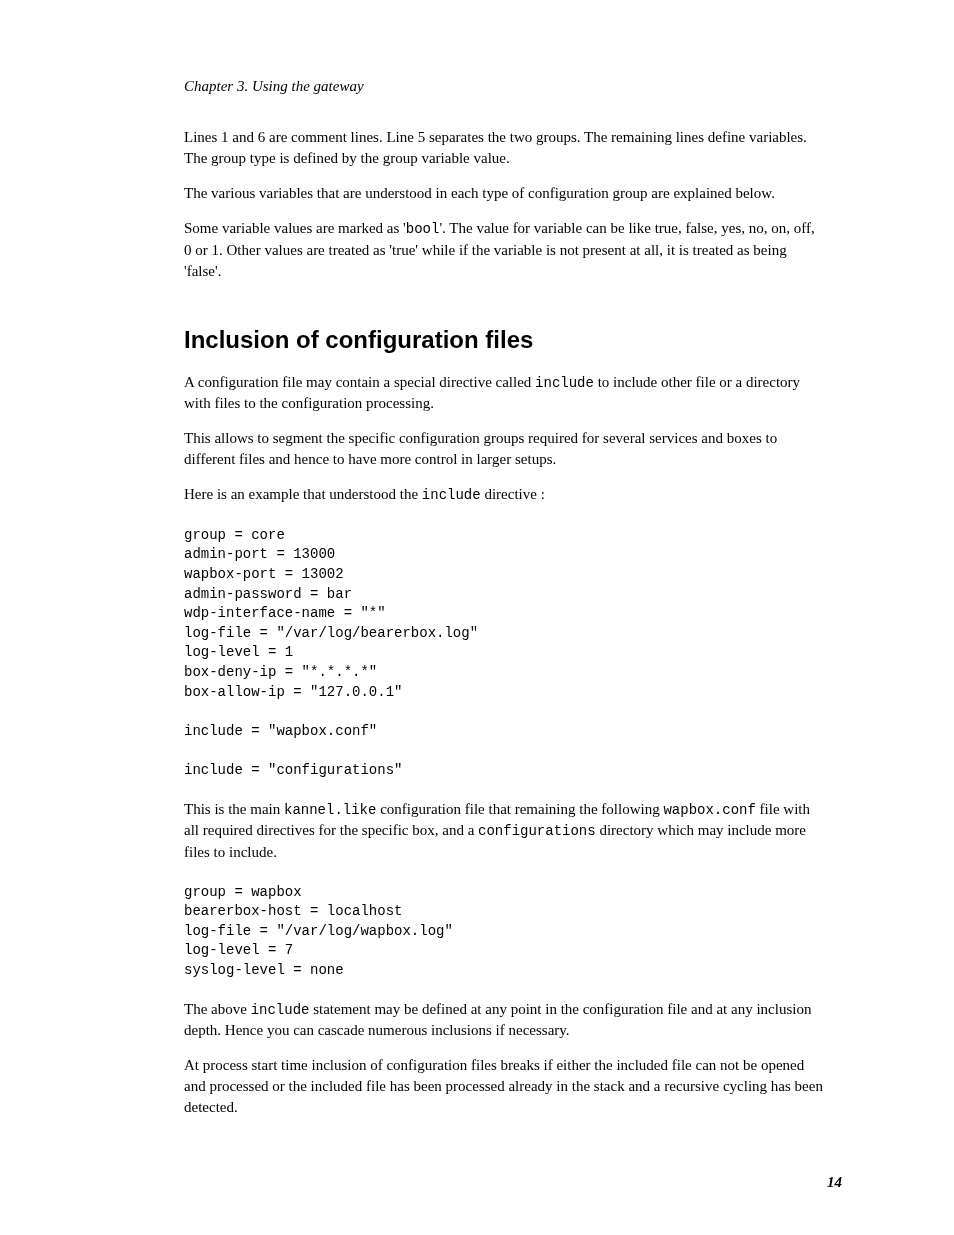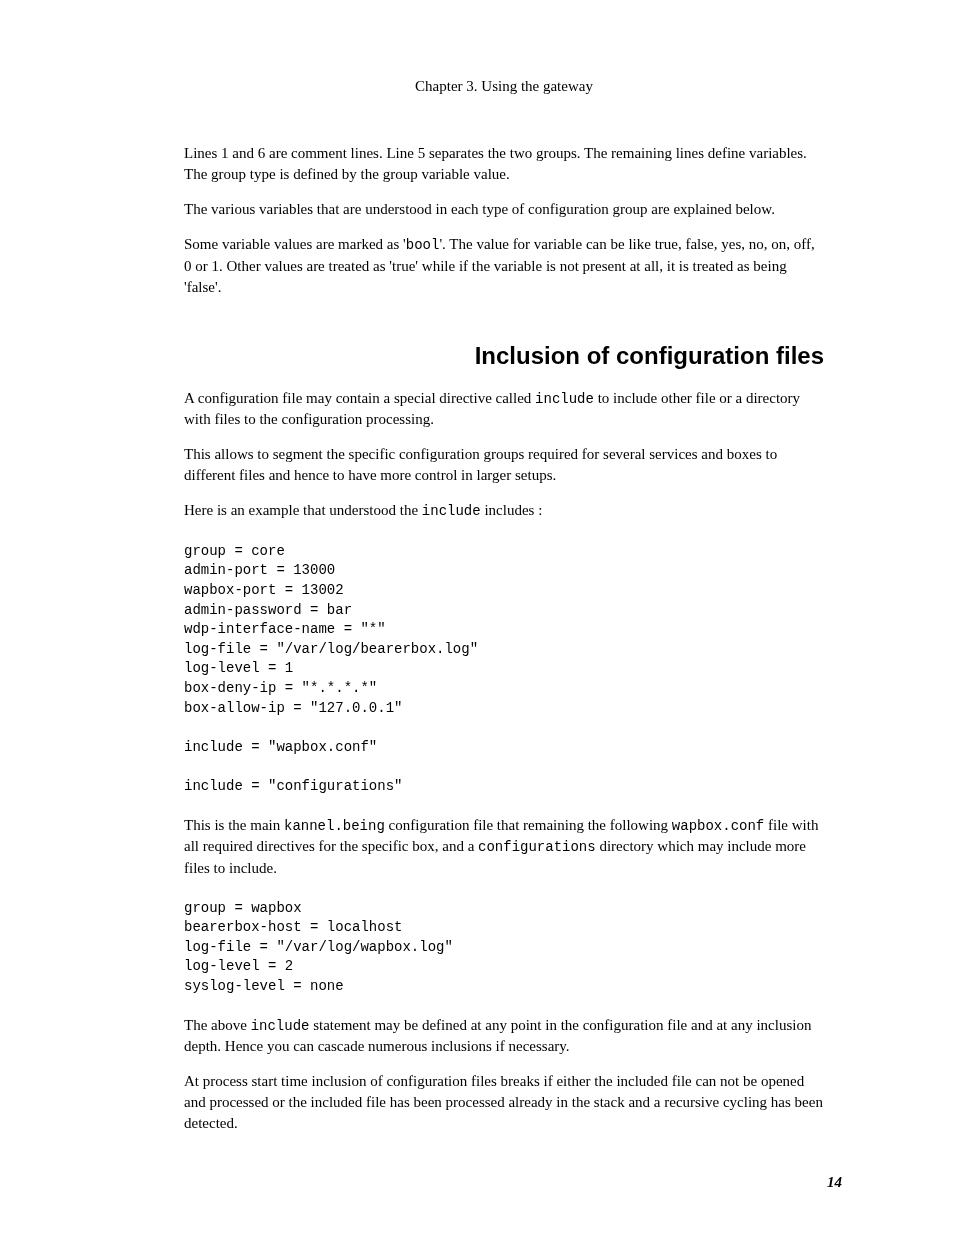--- a/index.html
+++ b/index.html
@@ -10,36 +10,36 @@
     body {
       font-family: Georgia, 'Times New Roman', serif;
       background: #fff;
       color: #000;
       width: 954px;
       height: 1235px;
       position: relative;
       padding: 78px 130px 0 184px;
     }
     .chapter-header {
+      font-style: italic;
       font-size: 15px;
-      text-align: center;
-      margin-bottom: 48px;
+      text-align: left;
+      margin-bottom: 32px;
     }
     .para {
       font-size: 15px;
       line-height: 1.4;
       margin-bottom: 14px;
     }
     .section-title {
       font-family: Helvetica, Arial, sans-serif;
       font-weight: bold;
       font-size: 24px;
       margin-top: 44px;
       margin-bottom: 18px;
-      text-align: right;
     }
     .code {
       font-family: 'Courier New', Courier, monospace;
       font-size: 14px;
       margin-top: 10px;
     }
     .code-block {
       font-family: 'Courier New', Courier, monospace;
       font-size: 14px;
       white-space: pre;
@@ -71,45 +71,45 @@
 
 <h2 class="section-title">Inclusion of configuration files</h2>
 
 <p class="para">
   <span>A configuration file may contain a special directive called </span><span class="code">include</span><span> to include other file or a directory with files to the configuration processing.</span>
 </p>
 
 <p class="para">This allows to segment the specific configuration groups required for several services and boxes to different files and hence to have more control in larger setups.</p>
 
 <p class="para">
-  <span>Here is an example that understood the </span><span class="code">include</span><span>  includes :</span>
+  <span>Here is an example that understood the </span><span class="code">include</span><span>  directive :</span>
 </p>
 
 <pre class="code-block">group = core
 admin-port = 13000
 wapbox-port = 13002
 admin-password = bar
 wdp-interface-name = "*"
 log-file = "/var/log/bearerbox.log"
 log-level = 1
 box-deny-ip = "*.*.*.*"
 box-allow-ip = "127.0.0.1"
 
 include = "wapbox.conf"
 
 include = "configurations"</pre>
 
 <p class="para">
-  <span>This is the main </span><span class="code">kannel.being</span><span> configuration file that remaining the following </span><span class="code">wapbox.conf</span><span> file with all required directives for the specific box, and a </span><span class="code">configurations</span><span> directory which may include more files to include.</span>
+  <span>This is the main </span><span class="code">kannel.like</span><span> configuration file that remaining the following </span><span class="code">wapbox.conf</span><span> file with all required directives for the specific box, and a </span><span class="code">configurations</span><span> directory which may include more files to include.</span>
 </p>
 
 <pre class="code-block">group = wapbox
 bearerbox-host = localhost
 log-file = "/var/log/wapbox.log"
-log-level = 2
+log-level = 7
 syslog-level = none</pre>
 
 <p class="para">
   <span>The above </span><span class="code">include</span><span> statement may be defined at any point in the configuration file and at any inclusion depth. Hence you can cascade numerous inclusions if necessary.</span>
 </p>
 
 <p class="para">At process start time inclusion of configuration files breaks if either the included file can not be opened and processed or the included file has been processed already in the stack and a recursive cycling has been detected.</p>
 
 <div class="page-number">14</div>
 

